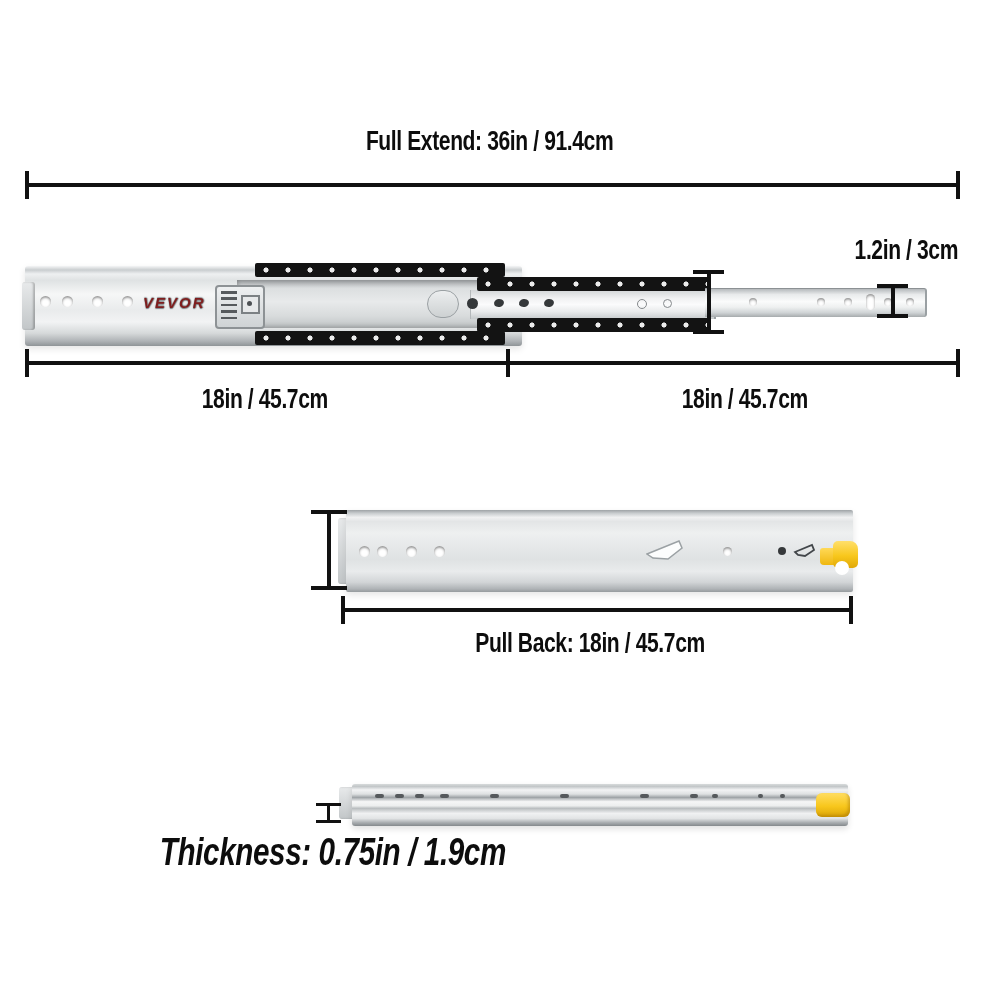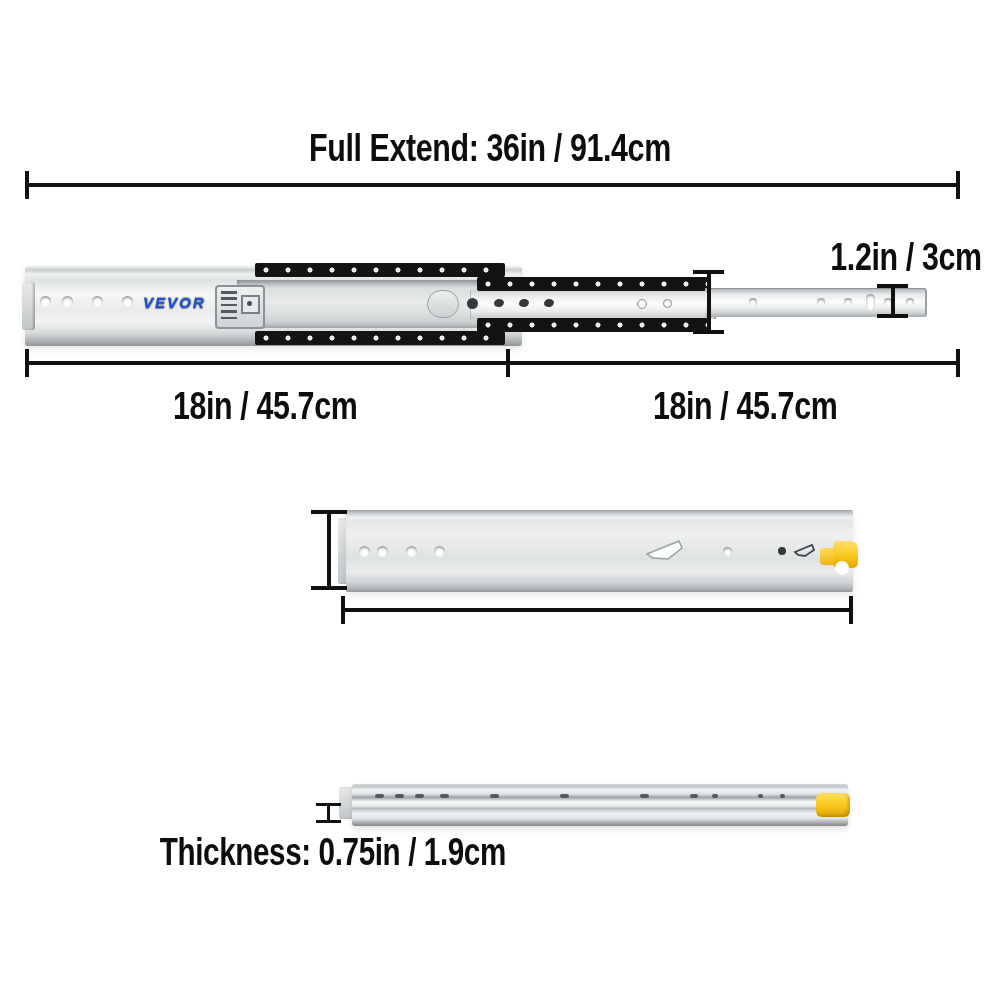--- a/index.html
+++ b/index.html
@@ -8,22 +8,22 @@
     background:#ffffff;
     font-family:"Liberation Sans","DejaVu Sans",sans-serif;
   }
   
   .dim{position:absolute;background:#111;}
   .lbl{
     position:absolute;display:flex;justify-content:center;align-items:flex-start;
     font-weight:bold;color:#0d0d0d;white-space:nowrap;line-height:1;
   }
   .lbl>span{display:inline-block;transform:scaleX(0.78);transform-origin:center;letter-spacing:-0.5px;}
-  .fs41{font-size:39px;}
-  .fs38{font-size:38px;}
+  .fs41{font-size:27px;}
+  .fs38{font-size:38px;font-style:italic;}
   
   .rail-base{
     position:absolute;border-radius:3px;
     background:linear-gradient(180deg,#f4f5f6 0%,#c9cdcf 5%,#eef0f1 10%,#dfe2e3 18%,#f6f7f7 35%,
       #e9ebec 55%,#f2f3f4 70%,#d6d9da 84%,#aeb2b5 94%,#8f9497 100%);
     box-shadow:0 3px 7px rgba(0,0,0,.10);
   }
   .channel{
     position:absolute;
     background:linear-gradient(180deg,#b9bdc0 0%,#dcdfe0 18%,#e8eaeb 45%,#d8dbdc 75%,#bfc3c5 100%);
@@ -65,21 +65,21 @@
     background:repeating-linear-gradient(180deg,#565a5d 0 2.5px,rgba(0,0,0,0) 2.5px 6.5px);
   }
   .latch-btn{
     position:absolute;left:24px;top:8px;width:15px;height:15px;
     border:2px solid #7c8184;background:#e7e9ea;
   }
   .latch-btn:after{
     content:"";position:absolute;left:4px;top:4px;width:5px;height:5px;border-radius:50%;background:#4c5053;
   }
   .brand{
-    position:absolute;color:#1d4ed8;font-weight:bold;font-style:italic;
+    position:absolute;color:#7f1d1d;font-weight:bold;font-style:italic;
     font-size:15px;letter-spacing:2px;
     text-shadow:0 1px 1px rgba(118,123,126,.95),0 -1px 1px rgba(118,123,126,.7),1px 0 1px rgba(118,123,126,.7);
   }
   .slot{position:absolute;background:#55595c;border-radius:2px;}
   .closedbody{
     position:absolute;border-radius:2px;
     background:linear-gradient(180deg,#9ea3a6 0%,#c9cdcf 4%,#f0f1f2 9%,#e3e5e6 14%,#eef0f0 28%,
       #e6e8e9 45%,#dfe2e3 60%,#e9ebec 75%,#d2d5d7 88%,#b0b4b7 96%,#969b9e 100%);
     box-shadow:0 3px 7px rgba(0,0,0,.10);
   }
@@ -212,20 +212,23 @@
     <div class="dim" style="left:327px;top:512px;width:4px;height:78px;"></div>
     <div class="dim" style="left:311px;top:510px;width:36px;height:4px;"></div>
     <div class="dim" style="left:311px;top:586px;width:36px;height:4px;"></div>
   </div>
 
   <div>
     <div class="dim" style="left:343px;top:608px;width:509px;height:4px;"></div>
     <div class="dim" style="left:341px;top:596px;width:4px;height:28px;"></div>
     <div class="dim" style="left:849px;top:596px;width:4px;height:28px;"></div>
   </div>
+  <div class="lbl fs41" style="left:390px;top:630px;width:400px;">
+    <span>Pull Back: 18in / 45.7cm</span>
+  </div>
 
   <div style="position:absolute;left:338px;top:778px;width:522px;height:54px;">
     <div class="endcap" style="left:1px;top:9px;width:19px;height:32px;"></div>
     <div class="thickbar" style="left:14px;top:6px;width:496px;height:42px;"></div>
     <div class="slot" style="left:37px;top:16px;width:9px;height:4px;"></div>
     <div class="slot" style="left:57px;top:16px;width:9px;height:4px;"></div>
     <div class="slot" style="left:77px;top:16px;width:9px;height:4px;"></div>
     <div class="slot" style="left:102px;top:16px;width:9px;height:4px;"></div>
     <div class="slot" style="left:152px;top:16px;width:9px;height:4px;"></div>
     <div class="slot" style="left:222px;top:16px;width:9px;height:4px;"></div>

